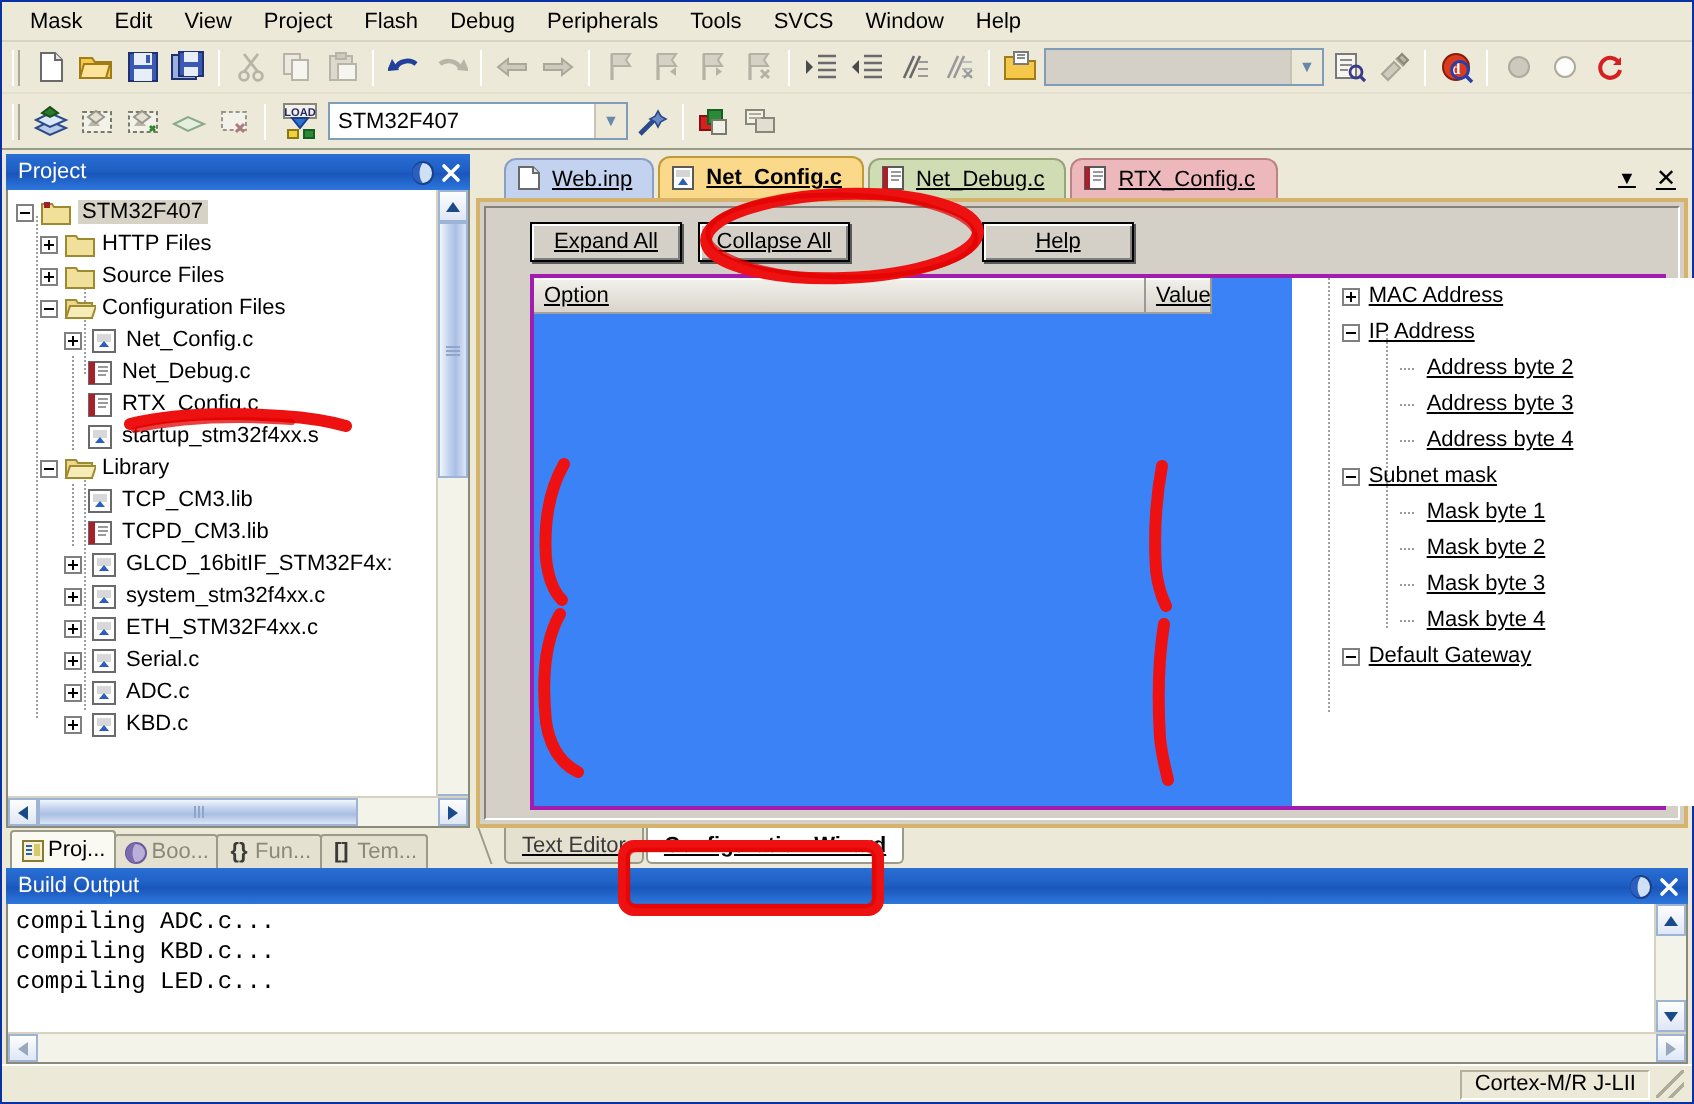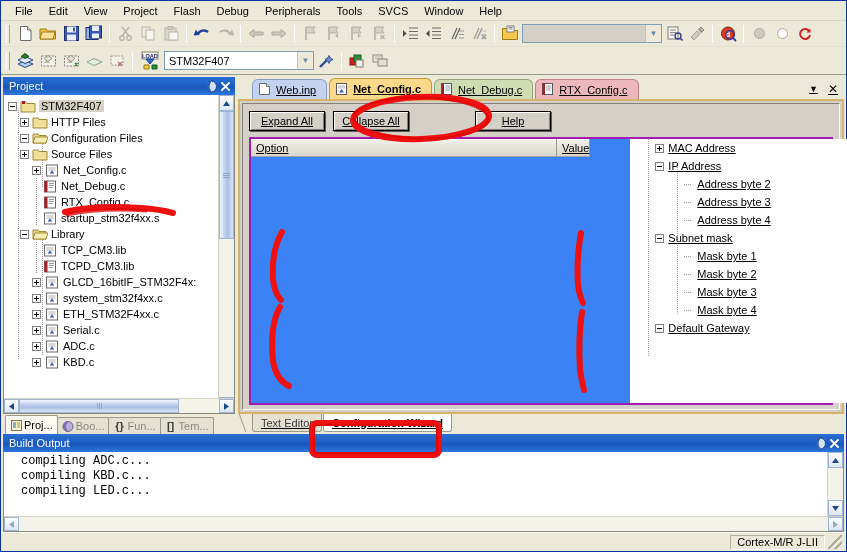--- a/index.html
+++ b/index.html
@@ -348,21 +348,21 @@
     min-height: 0;
     padding: 2px;
   }
   #wizard-frame {
     flex: 1 1 auto;
     background: #d4d0c8;
     border: 1px solid #848278;
     border-right-color: #fff; border-bottom-color: #fff;
     display: flex; flex-direction: column;
     min-height: 0;
-    padding: 5px 6px 4px 6px;
+    padding: 5px 6px 4px 22px;
   }
   #wizard-buttons {
     height: 24px; flex: 0 0 24px;
     display: flex; align-items: center;
     gap: 8px;
     margin-bottom: 4px;
   }
   .win-btn {
     height: 20px;
     min-width: 76px;
@@ -479,21 +479,21 @@
   }
   #build-header .bh-title { flex: 1 1 auto; }
   #build-body-wrap {
     flex: 1 1 auto;
     border: 1px solid #8a8a7a;
     border-top: none;
     background: #fff;
     display: flex; flex-direction: column;
     min-height: 0;
   }
-  #build-inner { flex: 1 1 auto; display: flex; min-height: 0; padding-left: 13px; }
+  #build-inner { flex: 1 1 auto; display: flex; min-height: 0; }
   #build-text {
     flex: 1 1 auto;
     padding: 2px 0 0 4px;
     font-family: "Liberation Mono", monospace;
     font-size: 12px;
     line-height: 15px;
     color: #000;
     overflow: hidden;
     white-space: pre;
   }
@@ -531,21 +531,21 @@
   }
   .annot svg { display: block; overflow: visible; }
 </style>
 </head>
 <body>
 
 <div id="app-window">
 
 
   <div id="menu-bar">
-    <div class="menu-item">File</div>
+    <div class="menu-item">Mask</div>
     <div class="menu-item">Edit</div>
     <div class="menu-item">View</div>
     <div class="menu-item">Project</div>
     <div class="menu-item">Flash</div>
     <div class="menu-item">Debug</div>
     <div class="menu-item">Peripherals</div>
     <div class="menu-item">Tools</div>
     <div class="menu-item">SVCS</div>
     <div class="menu-item">Window</div>
     <div class="menu-item">Help</div>
@@ -875,39 +875,39 @@
             <div class="ic">
               <svg width="16" height="13" viewBox="0 0 16 13">
                   <path d="M1 2h5l1 1.5h8V12H1z" fill="#f1e09a" stroke="#a08a30"></path>
                 </svg>
             </div>
             <span class="tree-label">HTTP Files</span>
           </div>
 
           <div class="tree-row">
             <div class="tw-spacer"></div>
+            <div class="tw-box plus"></div>
+            <div class="ic">
+              <svg width="16" height="13" viewBox="0 0 16 13">
+                  <path d="M1 2h5l1 1.5h8V12H1z" fill="#f1e09a" stroke="#a08a30"></path>
+                </svg>
+            </div>
+            <span class="tree-label">Source Files</span>
+          </div>
+
+          <div class="tree-row">
+            <div class="tw-spacer"></div>
             <div class="tw-box"></div>
             <div class="ic">
               <svg width="16" height="13" viewBox="0 0 16 13">
                   <path d="M1 2h5l1 1.5h7V11H1z" fill="#e8d98e" stroke="#a08a30"></path>
                   <path d="M3 5h13l-2 6H1z" fill="#f6ecb8" stroke="#a08a30"></path>
                 </svg>
             </div>
             <span class="tree-label">Configuration Files</span>
-          </div>
-
-          <div class="tree-row">
-            <div class="tw-spacer"></div>
-            <div class="tw-box plus"></div>
-            <div class="ic">
-              <svg width="16" height="13" viewBox="0 0 16 13">
-                  <path d="M1 2h5l1 1.5h8V12H1z" fill="#f1e09a" stroke="#a08a30"></path>
-                </svg>
-            </div>
-            <span class="tree-label">Source Files</span>
           </div>
 
           <div class="tree-row">
             <div class="tw-spacer"></div>
             <div class="tw-spacer"></div>
             <div class="tw-box plus"></div>
             <div class="ic">
               <svg width="14" height="13" viewBox="0 0 14 13">
                   <rect x="1.5" y="1" width="11" height="11" fill="#fff" stroke="#6a6a6a"></rect>
                   <path d="M3.5 3h7v4h-7z" fill="#d8d8d8"></path>

